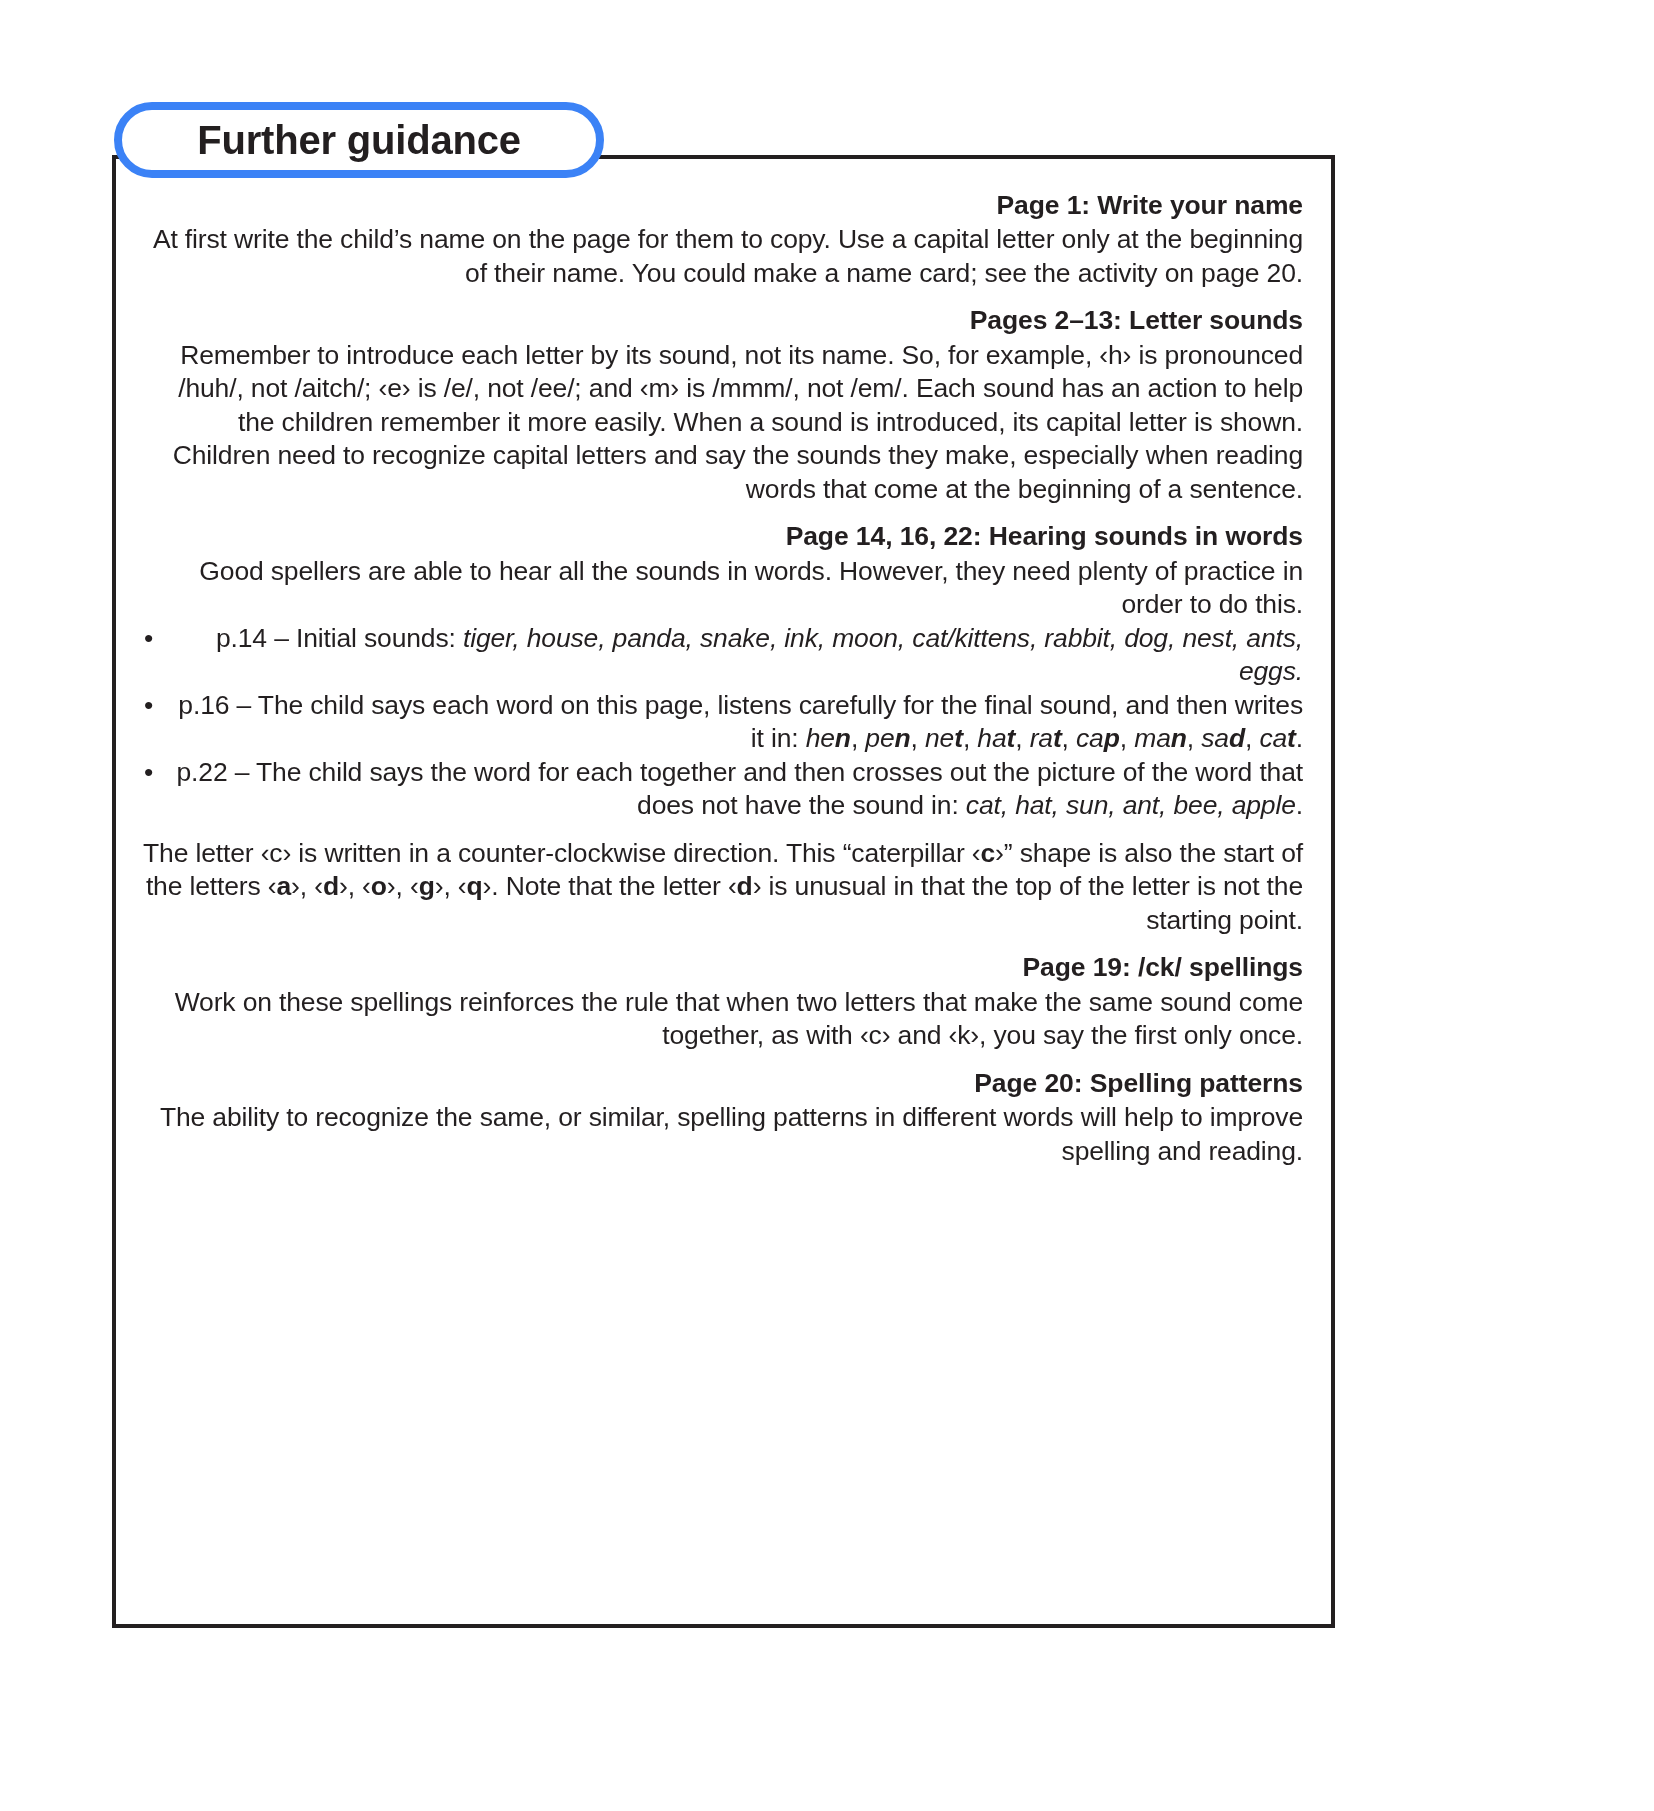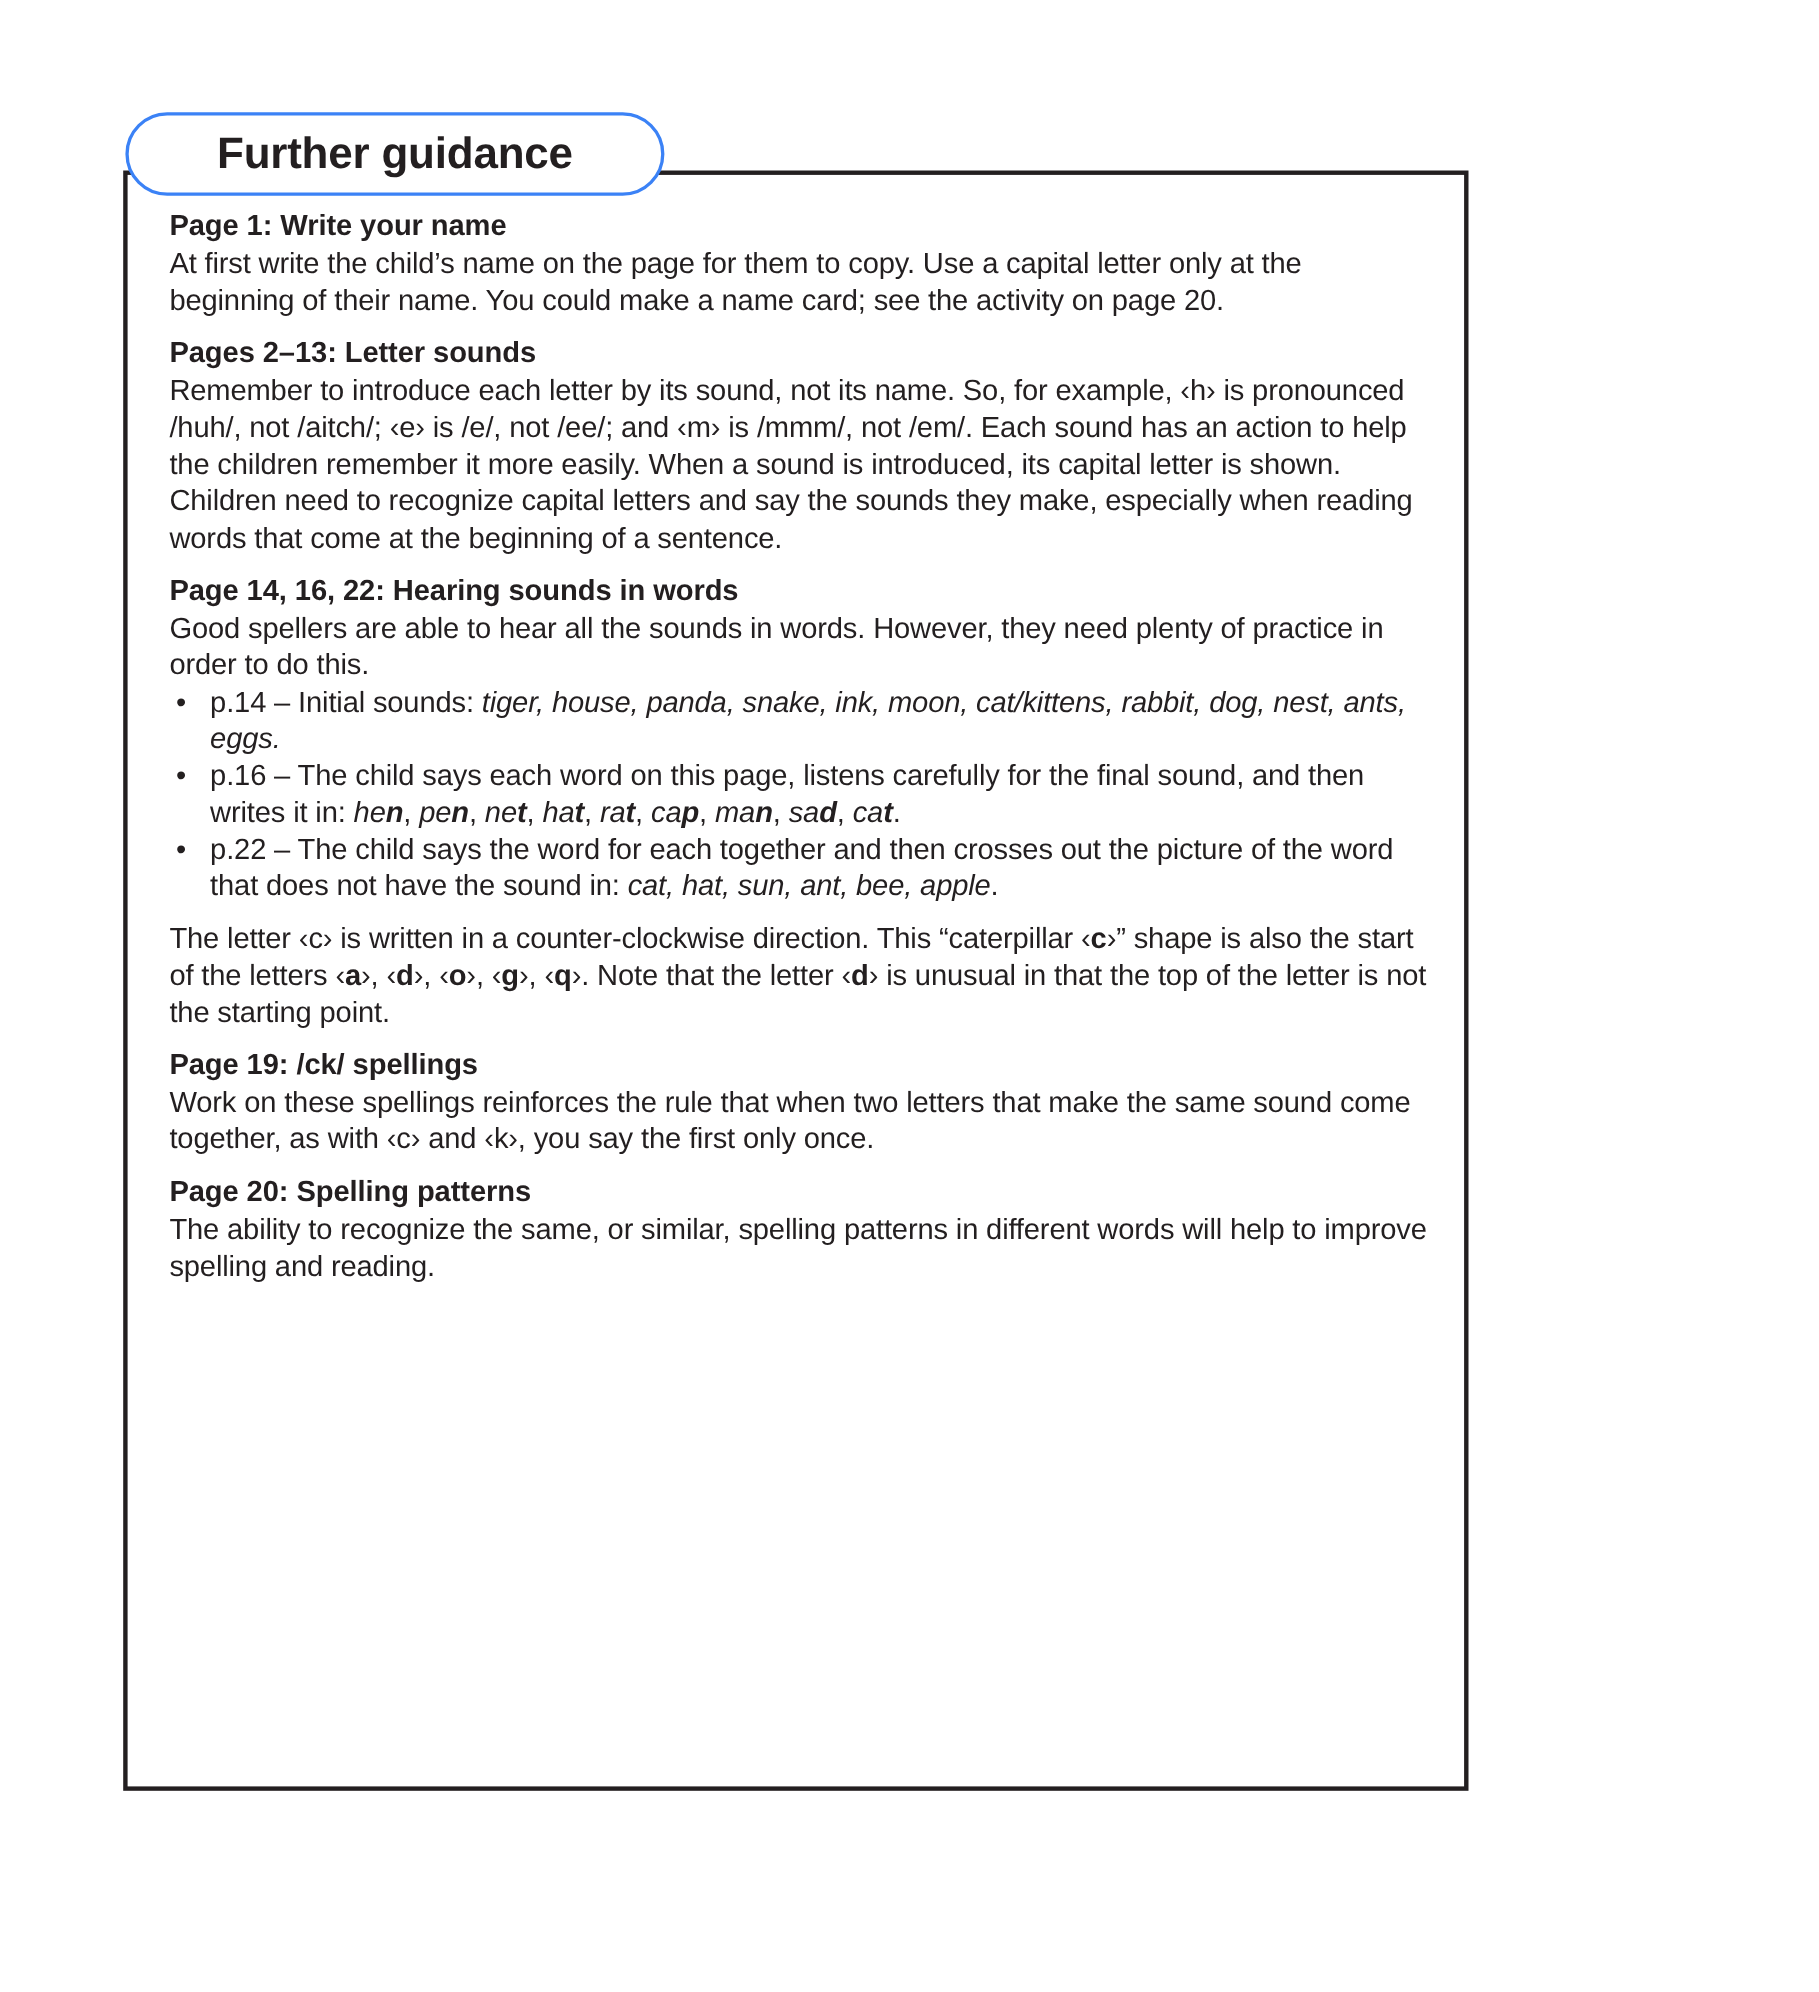--- a/index.html
+++ b/index.html
@@ -29,21 +29,21 @@
     background: #ffffff;
   }
 
   
   .title-tab {
     position: absolute;
     left: 114px;
     top: 102px;
     width: 490px;
     height: 76px;
-    border: 3px solid #3b82f6;
+    border: 8px solid #3b82f6;
     border-radius: 38px;
     background: #ffffff;
     box-sizing: border-box;
     z-index: 5;
     display: flex;
     align-items: center;
     justify-content: center;
   }
   .title-tab .title-text {
     font-size: 40px;
@@ -57,21 +57,22 @@
   
   .content {
     position: absolute;
     left: 138px;
     top: 189px;
     width: 1165px;
     z-index: 3;
   }
 
   .section {
-    margin: 0 0 14px 16px;
+    margin: 0 0 14px 0;
+    text-align: right;
   }
   .section:last-child { margin-bottom: 0; }
 
   .section-heading {
     font-size: 26.5px;
     font-weight: bold;
     line-height: 1.26;
     margin: 0 0 1px 0;
     letter-spacing: -0.1px;
   }

